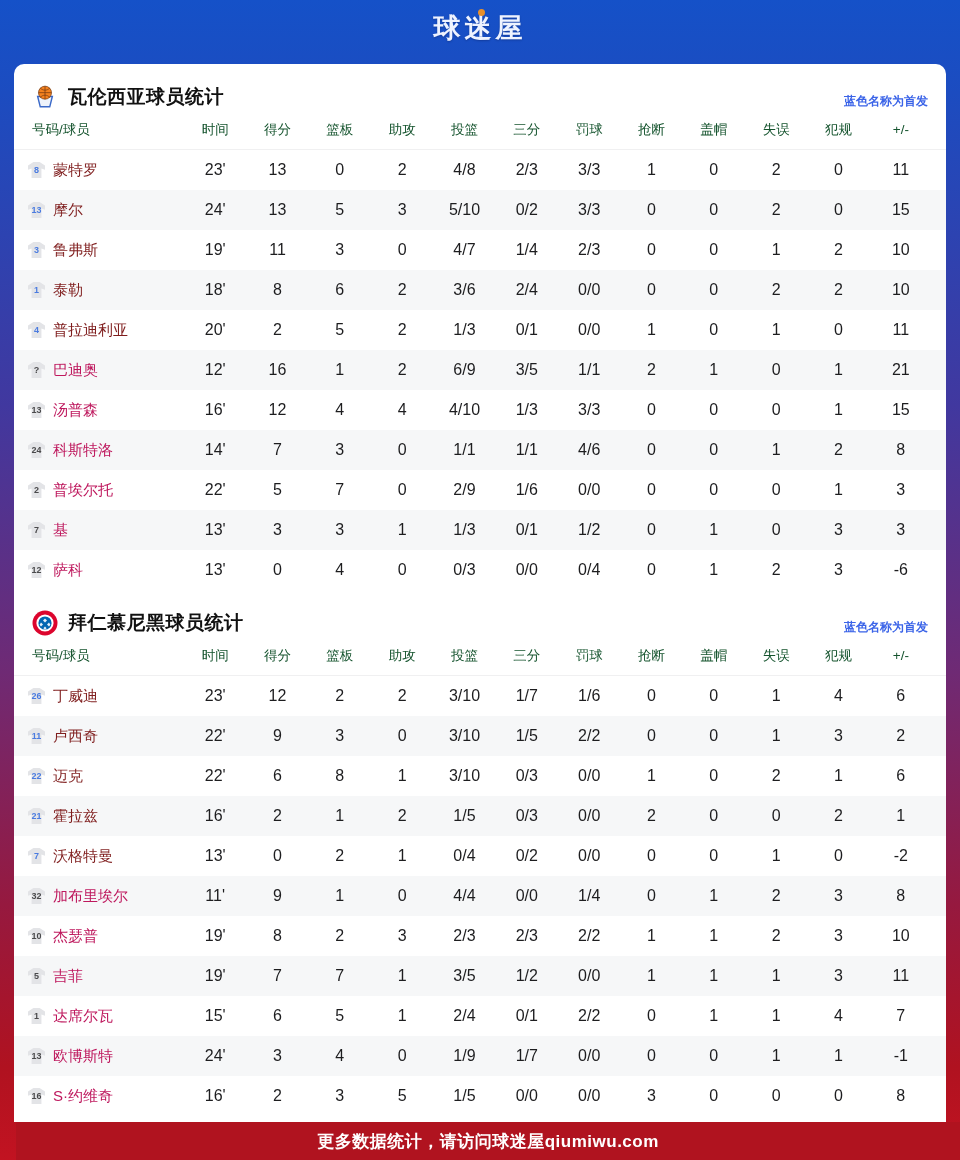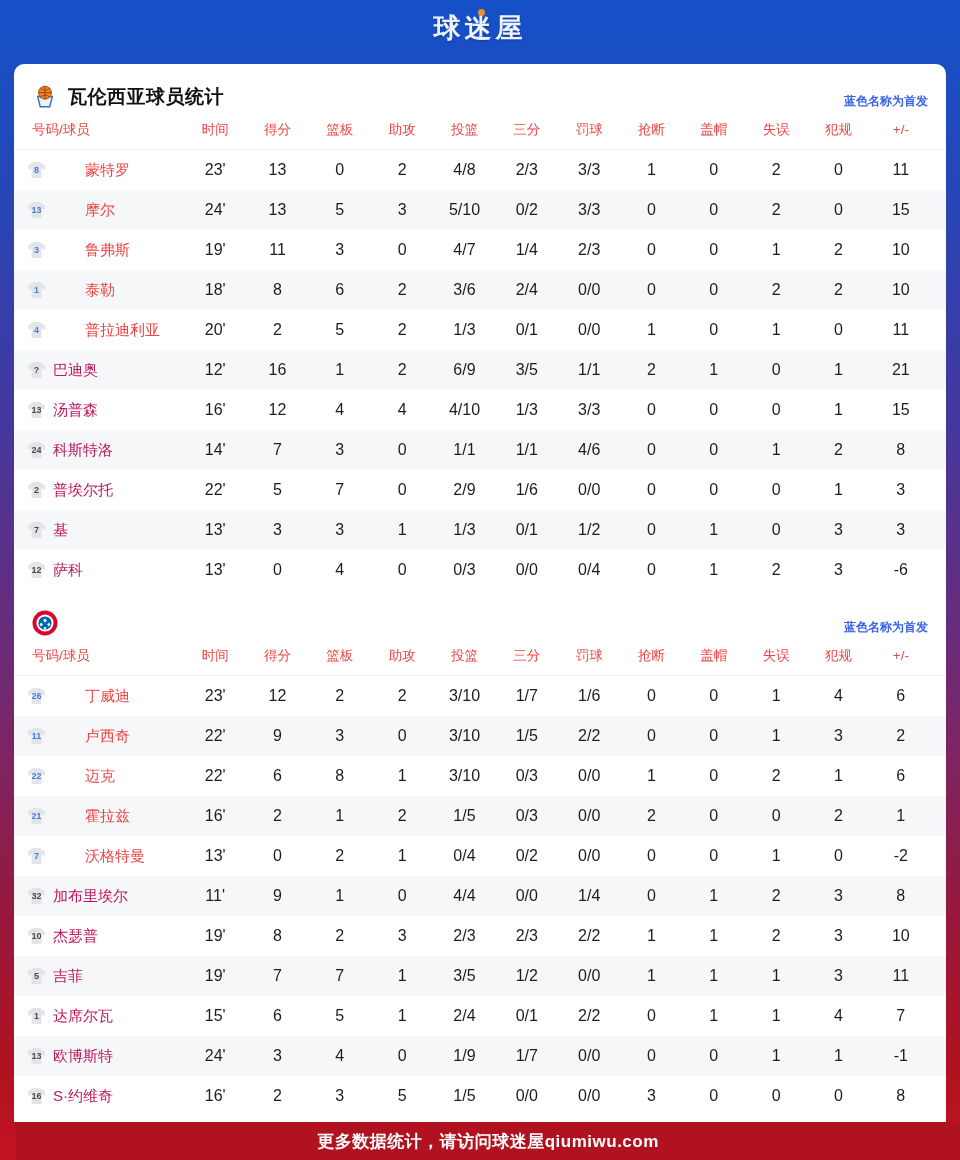--- a/index.html
+++ b/index.html
@@ -18,34 +18,34 @@
   .card {
     position:absolute; left:14px; right:14px; top:64px; bottom:38px;
     background:#fff; border-radius:10px 10px 0 0; overflow:hidden;
   }
   .section-head { display:flex; align-items:flex-end; height:46px; padding:12px 18px 0 18px; }
   .team-logo { display:flex; width:26px; height:26px; margin-right:10px; flex:0 0 auto; }
   .team-title { font-size:19px; font-weight:bold; color:#111; letter-spacing:.5px; }
   .starter-note { margin-left:auto; font-size:12px; font-weight:bold; color:#3b64e8; }
   .row { display:grid; grid-template-columns:156px repeat(12,1fr); align-items:center; height:40px; padding:0 14px; }
   .row.head { border-bottom:1px solid #f0f0f1; }
-  .row.head .cell { color:#ef4444; font-size:13.5px; font-weight:normal; }
+  .row.head .cell { color:#14532d; font-size:13.5px; font-weight:normal; }
   .row.head .cell.name-head { text-align:left; padding-left:4px; }
   .data-row.alt { background:#f6f7f8; }
   .cell { text-align:center; font-size:16px; color:#1d1d1f; }
   .player-cell { display:flex; align-items:center; text-align:left; gap:8px; }
   .jersey {
     width:17px; height:16px; background:#e3e4e7; flex:0 0 auto;
     clip-path:polygon(32% 0%,68% 0%,100% 22%,100% 48%,79% 40%,79% 100%,21% 100%,21% 40%,0% 48%,0% 22%);
     display:flex; align-items:center; justify-content:center;
     font-size:9px; font-weight:bold; color:#4a4a4c;
   }
   .jersey.starter { color:#4a7be0; }
   .pname { font-size:15px; color:#be185d; white-space:nowrap; }
-  .pname.starter { color:#ef4444;margin-left:32px; }
+  .pname.starter { color:#7f1d1d; }
   .site-footer {
     position:absolute; left:0; right:0; bottom:0; height:38px; background:#b0131f;
     display:flex; align-items:center; justify-content:center;margin-left:16px;
   }
   .footer-text { color:#fff; font-size:17px; font-weight:bold; letter-spacing:.5px; }
 </style>
 </head>
 <body>
 
 <header class="site-header">
@@ -289,20 +289,21 @@
   <section>
     <div class="section-head">
       <span class="team-logo">
         <svg width="26" height="26" viewBox="0 0 26 26">
           <circle cx="13" cy="13" r="12.5" fill="#dc052d"></circle>
           <circle cx="13" cy="13" r="8.6" fill="#ffffff"></circle>
           <circle cx="13" cy="13" r="6.6" fill="#0066b2"></circle>
           <path d="M13 8.5 L15 10.5 L13 12.5 L11 10.5 Z M9 12.5 L11 14.5 L9 16.5 L7.6 14.8 Z M17 12.5 L18.4 14.8 L17 16.5 L15 14.5 Z M13 16.5 L14.6 18.2 L13 19.4 L11.4 18.2 Z" fill="#ffffff" opacity="0.9"></path>
         </svg>
       </span>
+      <h2 class="team-title">拜仁慕尼黑球员统计</h2>
       <span class="starter-note">蓝色名称为首发</span>
     </div>
     <div class="row head">
         <div class="cell name-head">号码/球员</div>
         <div class="cell">时间</div>
         <div class="cell">得分</div>
         <div class="cell">篮板</div>
         <div class="cell">助攻</div>
         <div class="cell">投篮</div>
         <div class="cell">三分</div>

